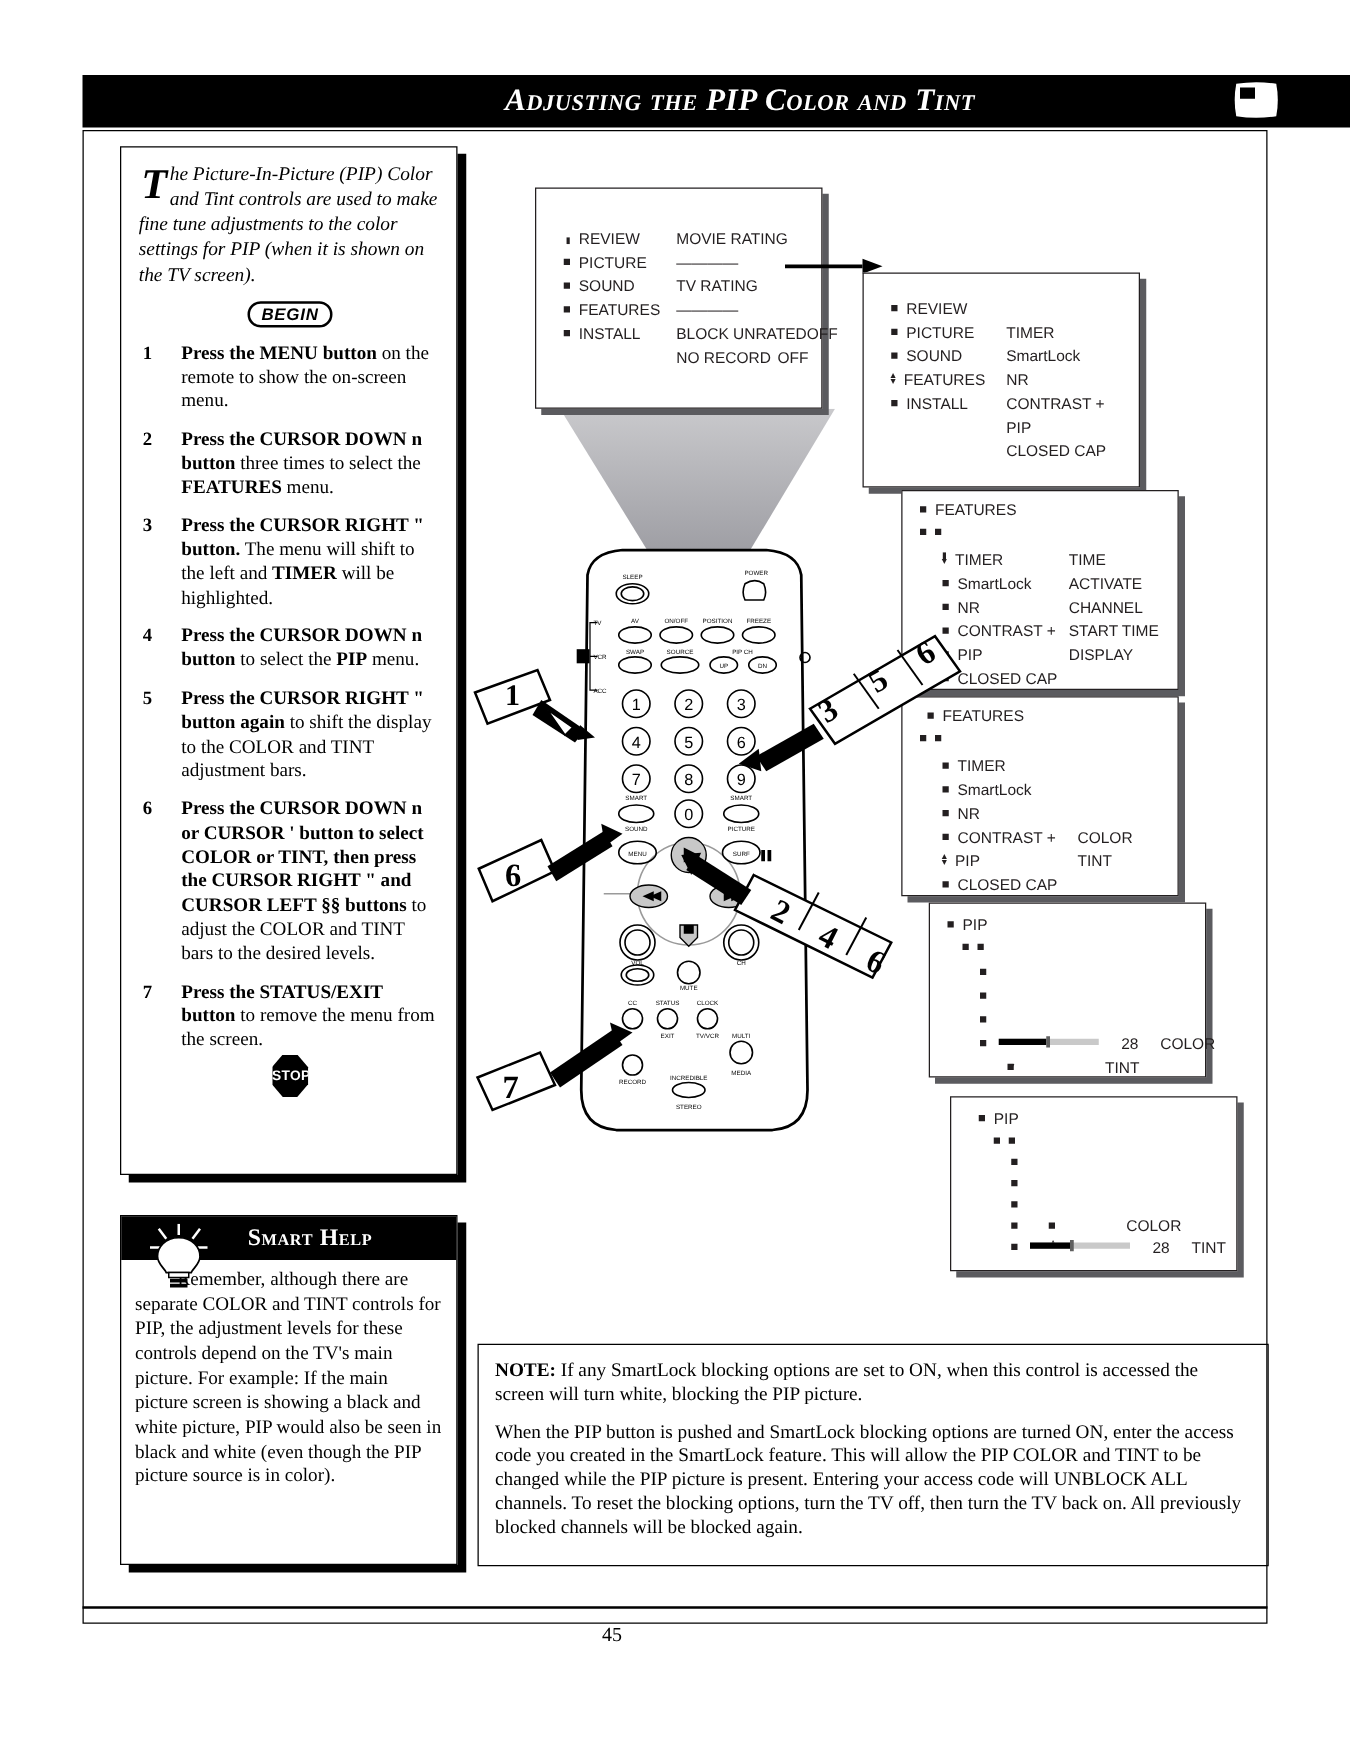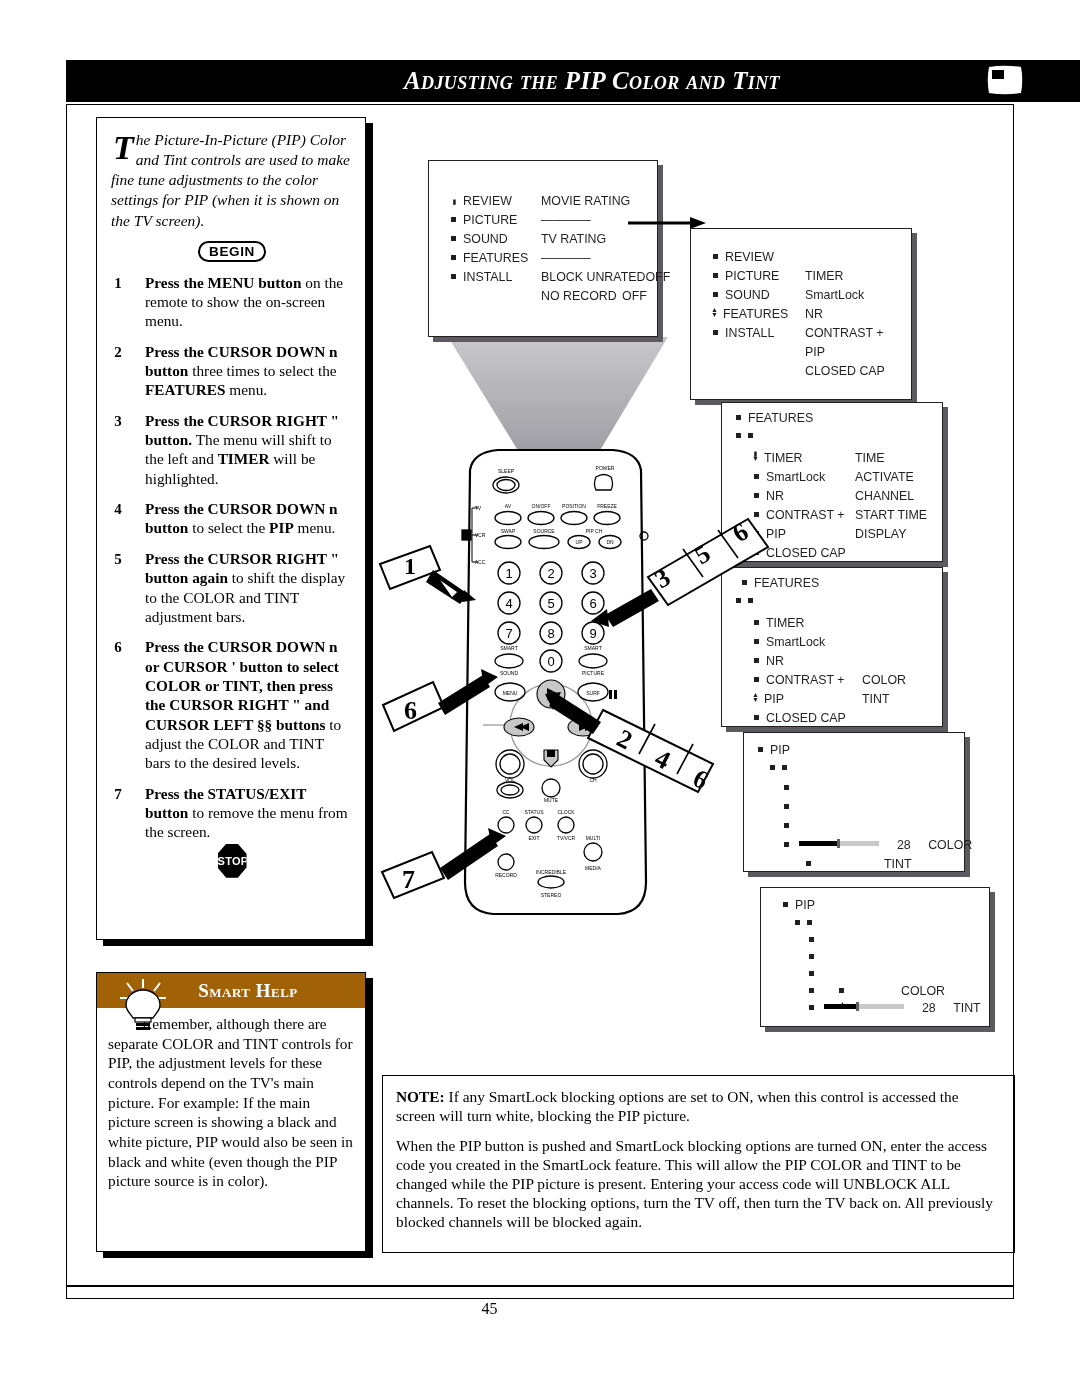--- a/index.html
+++ b/index.html
@@ -62,21 +62,21 @@
   }
   #intro .dropcap{
     float:left;
     font-size:34px;
     font-weight:bold;
     font-style:italic;
     line-height:.78;
     padding:5px 2px 0 2px;
     font-family:"Liberation Serif", serif;
   }
-  #begin-wrap{ text-align:center; margin:10px 0 4px 0; }
+  #begin-wrap{ text-align:center; margin:10px 0 4px 0;font-style:italic; }
   .badge{
     display:inline-block;
     border:2px solid #000;
     border-radius:11px;
     padding:0 9px;
     font-family:"Liberation Sans", sans-serif;
     font-weight:bold;
     font-size:13.5px;
     letter-spacing:.6px;
     line-height:17px;
@@ -129,21 +129,21 @@
     width:270px; height:280px;
     background:#000;
   }
   #help-panel{
     position:absolute; left:96px; top:972px;
     width:270px; height:280px;
     background:#fff;
     border:1.6px solid #000;
   }
   #help-head{
-    background:#a16207; color:#fff;
+    background:#000000; color:#fff;
     height:35px;
     display:flex; align-items:center; justify-content:center;
     position:relative;
   }
   #help-head-title{
     font-weight:bold; font-size:19px;
     font-variant:small-caps;
     letter-spacing:.5px;
     padding-left:34px;
   }
@@ -153,21 +153,21 @@
   }
   #help-body{
     padding:6px 10px 6px 11px;
     font-size:15.3px;
     line-height:1.285;
     text-indent:34px;
   }
 
   
   #art{
-    position:absolute; left:378px; top:112px;
+    position:absolute; left:378px; top:102px;
     width:640px; height:950px;
   }
 
   
   .screen{
     position:absolute;
     background:#fff;
     border:1.7px solid #231f20;
     box-shadow:5px 5px 0 0 #5b5b5f;
     font-family:"Liberation Sans", sans-serif;

